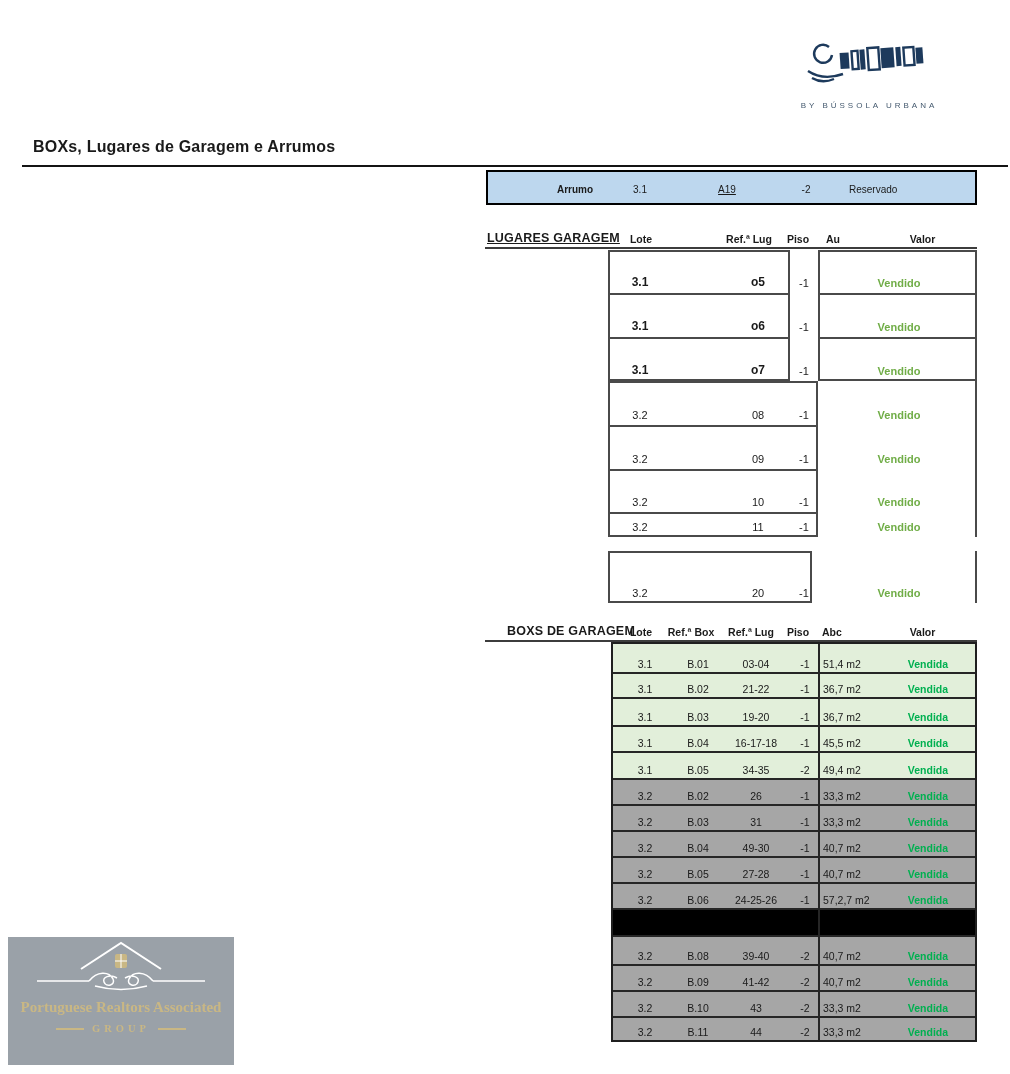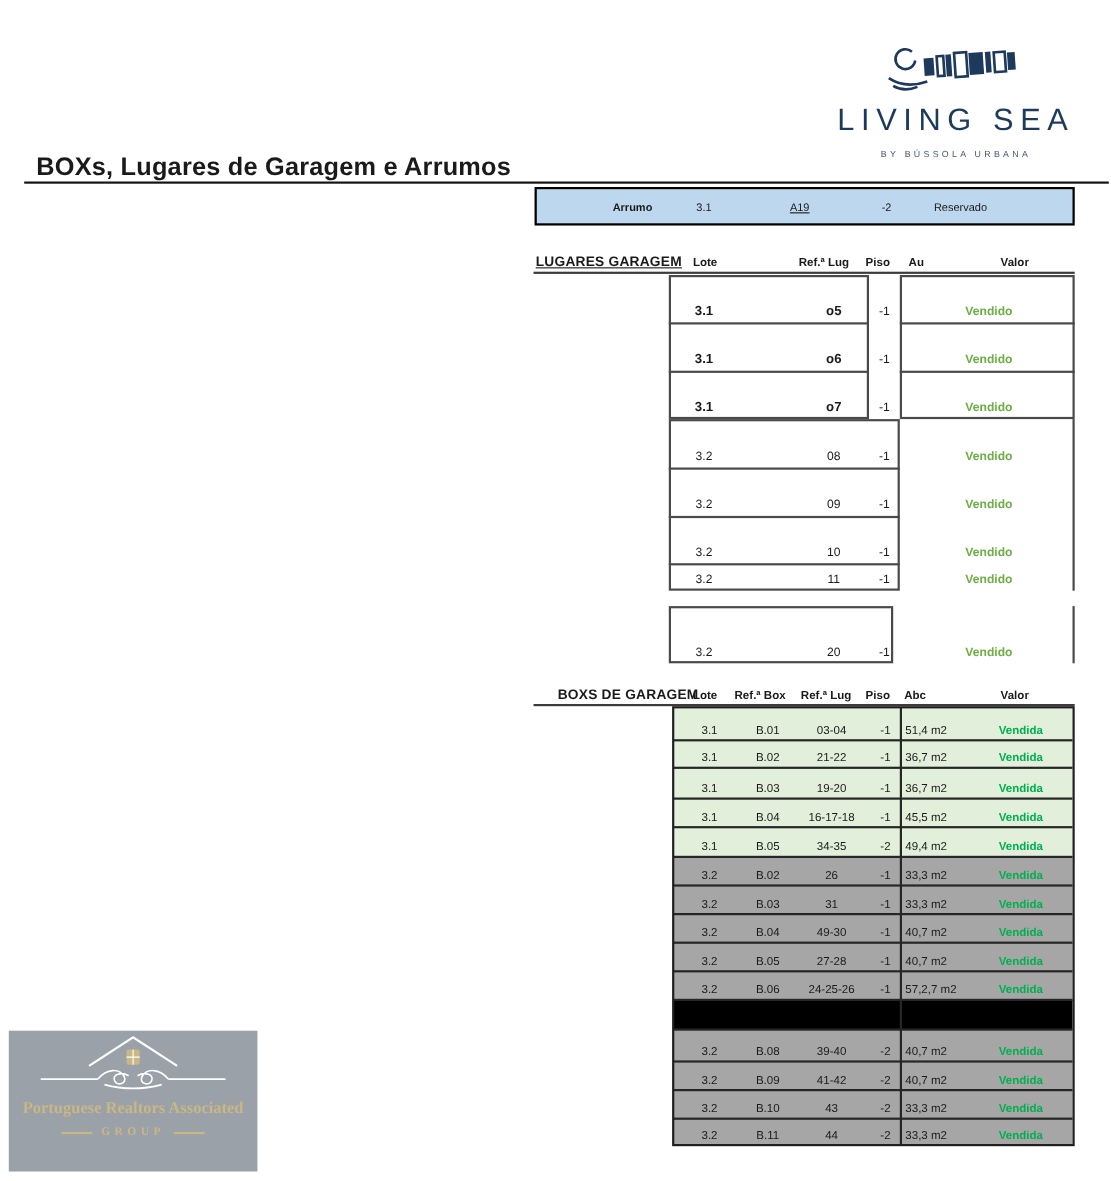--- a/index.html
+++ b/index.html
@@ -2,21 +2,21 @@
 <html><head>
 <meta charset="utf-8">
 <style>
   html,body{margin:0;padding:0;background:#fff;}
   .page{position:relative;width:1010px;height:1074px;background:#fff;overflow:hidden;
         font-family:"Liberation Sans",sans-serif;color:#1a1a1a;}
   .abs{position:absolute;}
   .c{text-align:center;}
 
   
-  .doc-title{left:33px;top:138px;font-size:23px;font-weight:bold;letter-spacing:.2px;}
+  .doc-title{left:33px;top:138px;font-size:16px;font-weight:bold;letter-spacing:.2px;}
   .title-rule{left:22px;top:165px;width:986px;height:2px;background:#141414;}
 
   
   .arrumo-row{left:486px;top:170px;width:491px;height:35px;background:#BDD7EE;
               border:2px solid #000;box-sizing:border-box;z-index:2;}
   .arrumo-row .cell{position:absolute;bottom:8px;font-size:10px;}
   .ar-tipo{left:40px;width:94px;font-weight:bold;text-align:center;}
   .ar-lote{left:126px;width:52px;text-align:center;}
   .ar-ref{left:212px;width:54px;text-align:center;font-size:9px;text-decoration:underline;}
   .ar-piso{left:292px;width:52px;text-align:center;}
@@ -92,21 +92,20 @@
           <rect x="58" y="9" width="6" height="18" fill="none" stroke="#1d3a5c" stroke-width="2.4"></rect>
           <rect x="66" y="8" width="5" height="20" fill="#1d3a5c"></rect>
           <rect x="74" y="7" width="11" height="22" fill="none" stroke="#1d3a5c" stroke-width="2.4"></rect>
           <rect x="87" y="8" width="13" height="20" fill="#1d3a5c"></rect>
           <rect x="102" y="8" width="5" height="19" fill="#1d3a5c"></rect>
           <rect x="110" y="9" width="10" height="18" fill="none" stroke="#1d3a5c" stroke-width="2.4"></rect>
           <rect x="122" y="10" width="7" height="16" fill="#1d3a5c"></rect>
         </g>
       </svg>
     </span>
-    <div class="ls-name">LIVING SEA</div>
     <div class="ls-tag">BY BÚSSOLA URBANA</div>
   </div>
 
   <div class="abs doc-title">BOXs,  Lugares de Garagem e Arrumos</div>
   <div class="abs title-rule"></div>
 
   <div class="abs arrumo-row">
     <div class="cell ar-tipo">Arrumo</div>
     <div class="cell ar-lote">3.1</div>
     <div class="cell ar-ref">A19</div>

